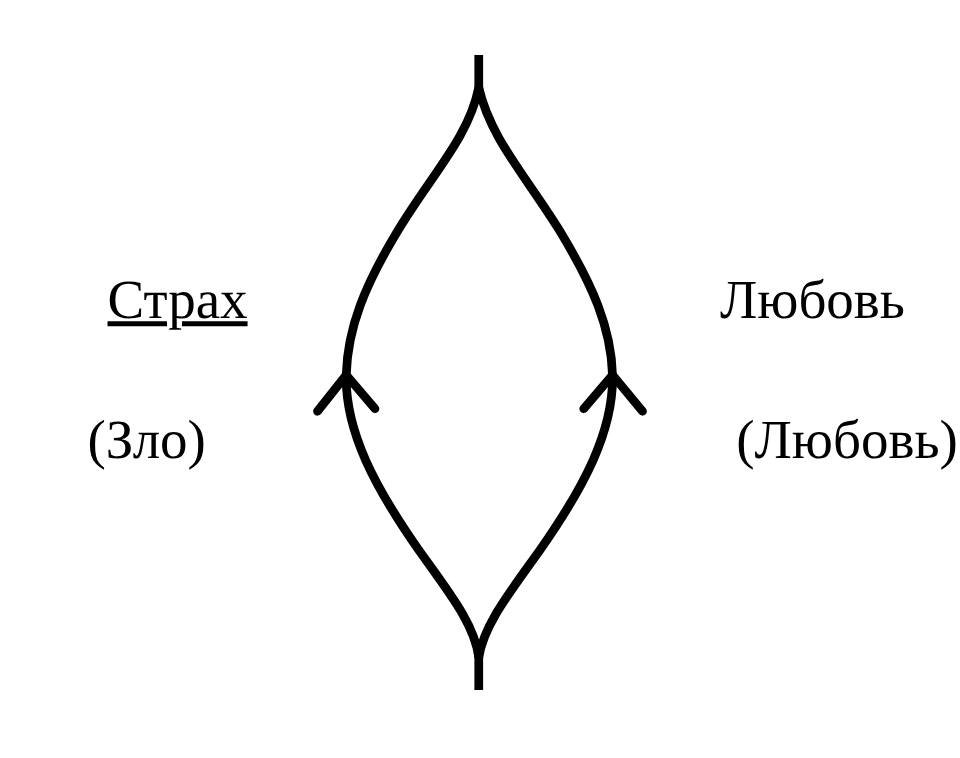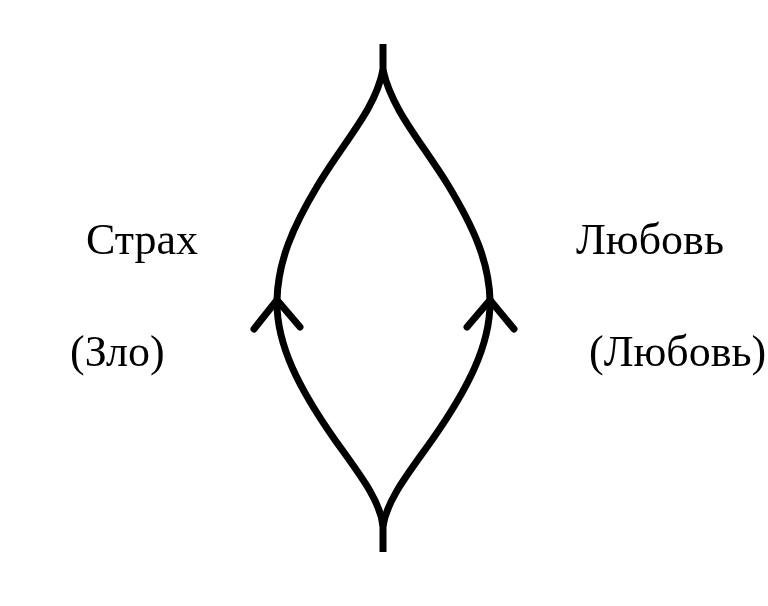--- a/index.html
+++ b/index.html
@@ -20,21 +20,21 @@
       top: 0;
     }
     .label {
       position: absolute;
       font-family: "Liberation Serif", "DejaVu Serif", serif;
       font-size: 44px;
       color: #000000;
       line-height: 1;
       white-space: nowrap;
     }
-    #label-fear { left: 86px; top: 218px; }
+    #label-fear { left: 86px; top: 218px; text-decoration: underline; }
     #label-evil { left: 70px; top: 330px; }
     #label-love { left: 576px; top: 218px; }
     #label-good { left: 589px; top: 330px; }
   </style>
 </head>
 <body>
 
 <div class="canvas">
   <svg class="diagram-svg" width="768" height="606" viewBox="0 0 768 606">
     <g fill="none" stroke="#000000" stroke-width="7" stroke-linecap="butt" stroke-linejoin="round">

